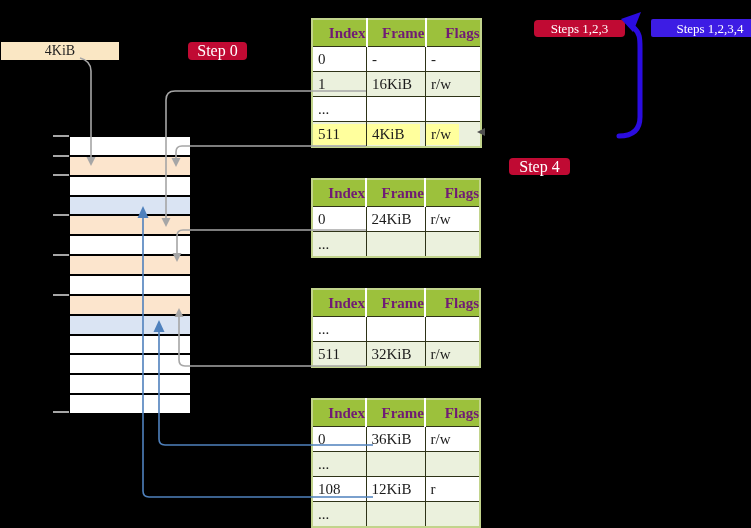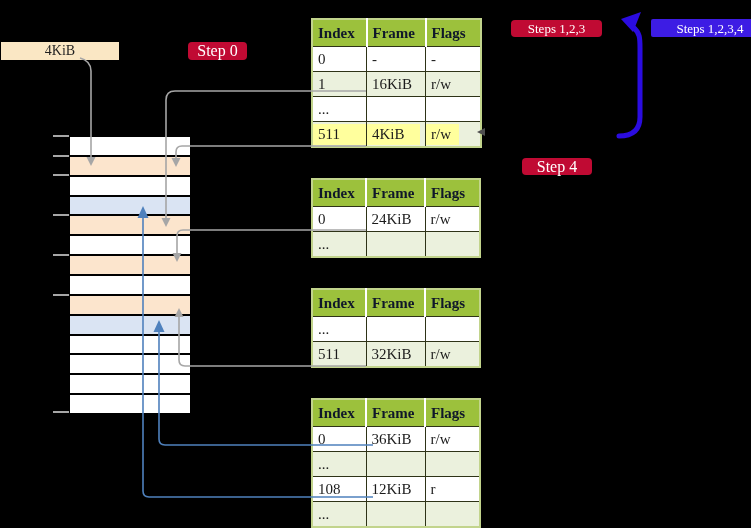--- a/index.html
+++ b/index.html
@@ -26,22 +26,22 @@
   .mem-row.white{background:var(--memory-white);}
   .mem-row.peach{background:var(--memory-peach);}
   .mem-row.blue{background:var(--memory-blue);}
   .tick{position:absolute;left:53px;width:16px;height:2px;background:var(--arrow-gray);}
   
   table.ptable{
     position:absolute;left:311px;border-collapse:collapse;table-layout:fixed;
     background:#fff;border:2px solid var(--table-outer-border);
   }
   .ptable th{
-    background:var(--table-header-green);color:#0f172a;font-weight:bold;
-    text-align:left;padding:0 0 0 5px;height:26px;font-size:15px;line-height:1;
+    background:var(--table-header-green);color:#701a75;font-weight:bold;
+    text-align:right;padding:0 0 0 5px;height:26px;font-size:15px;line-height:1;
   }
   .ptable th + th{border-left:2px solid #fff;}
   .ptable td{
     height:24px;font-size:15px;color:var(--text-dark);
     padding:0 0 0 5px;border-top:1px solid var(--cell-border);line-height:1;
   }
   .ptable td + td{border-left:1px solid var(--cell-border);}
   .ptable tr.green{background:var(--table-row-green);}
   .ptable tr.white{background:#fff;}
   .ptable tr.highlight td{padding:0;}
@@ -60,23 +60,23 @@
   .h-thick{fill:var(--arrow-thick-blue);}
   .h-dark{fill:#4f4f4f;}
 </style>
 </head>
 <body>
 
 <div class="stage">
 
   <div class="cream-label" style="left:1px;top:42px;width:118px;height:18px;">4KiB</div>
   <div class="badge crimson" style="left:188px;top:42px;width:59px;height:18px;">Step 0</div>
-  <div class="badge crimson" style="left:511px;top:20px;width:91px;height:17px;font-size:13px;">Steps 1,2,3</div>
+  <div class="badge crimson" style="left:534px;top:20px;width:91px;height:17px;font-size:13px;">Steps 1,2,3</div>
   <div class="badge blue" style="left:651px;top:19px;width:118px;height:18px;font-size:13px;">Steps 1,2,3,4</div>
-  <div class="badge crimson" style="left:522px;top:158px;width:70px;height:17px;">Step 4</div>
+  <div class="badge crimson" style="left:509px;top:158px;width:61px;height:17px;">Step 4</div>
 
   <div class="mem-col">
 
   <div class="mem-row white"></div>
       <div class="mem-row peach"></div>
       <div class="mem-row white"></div>
       <div class="mem-row blue"></div>
       <div class="mem-row peach"></div>
       <div class="mem-row white"></div>
       <div class="mem-row peach"></div>

